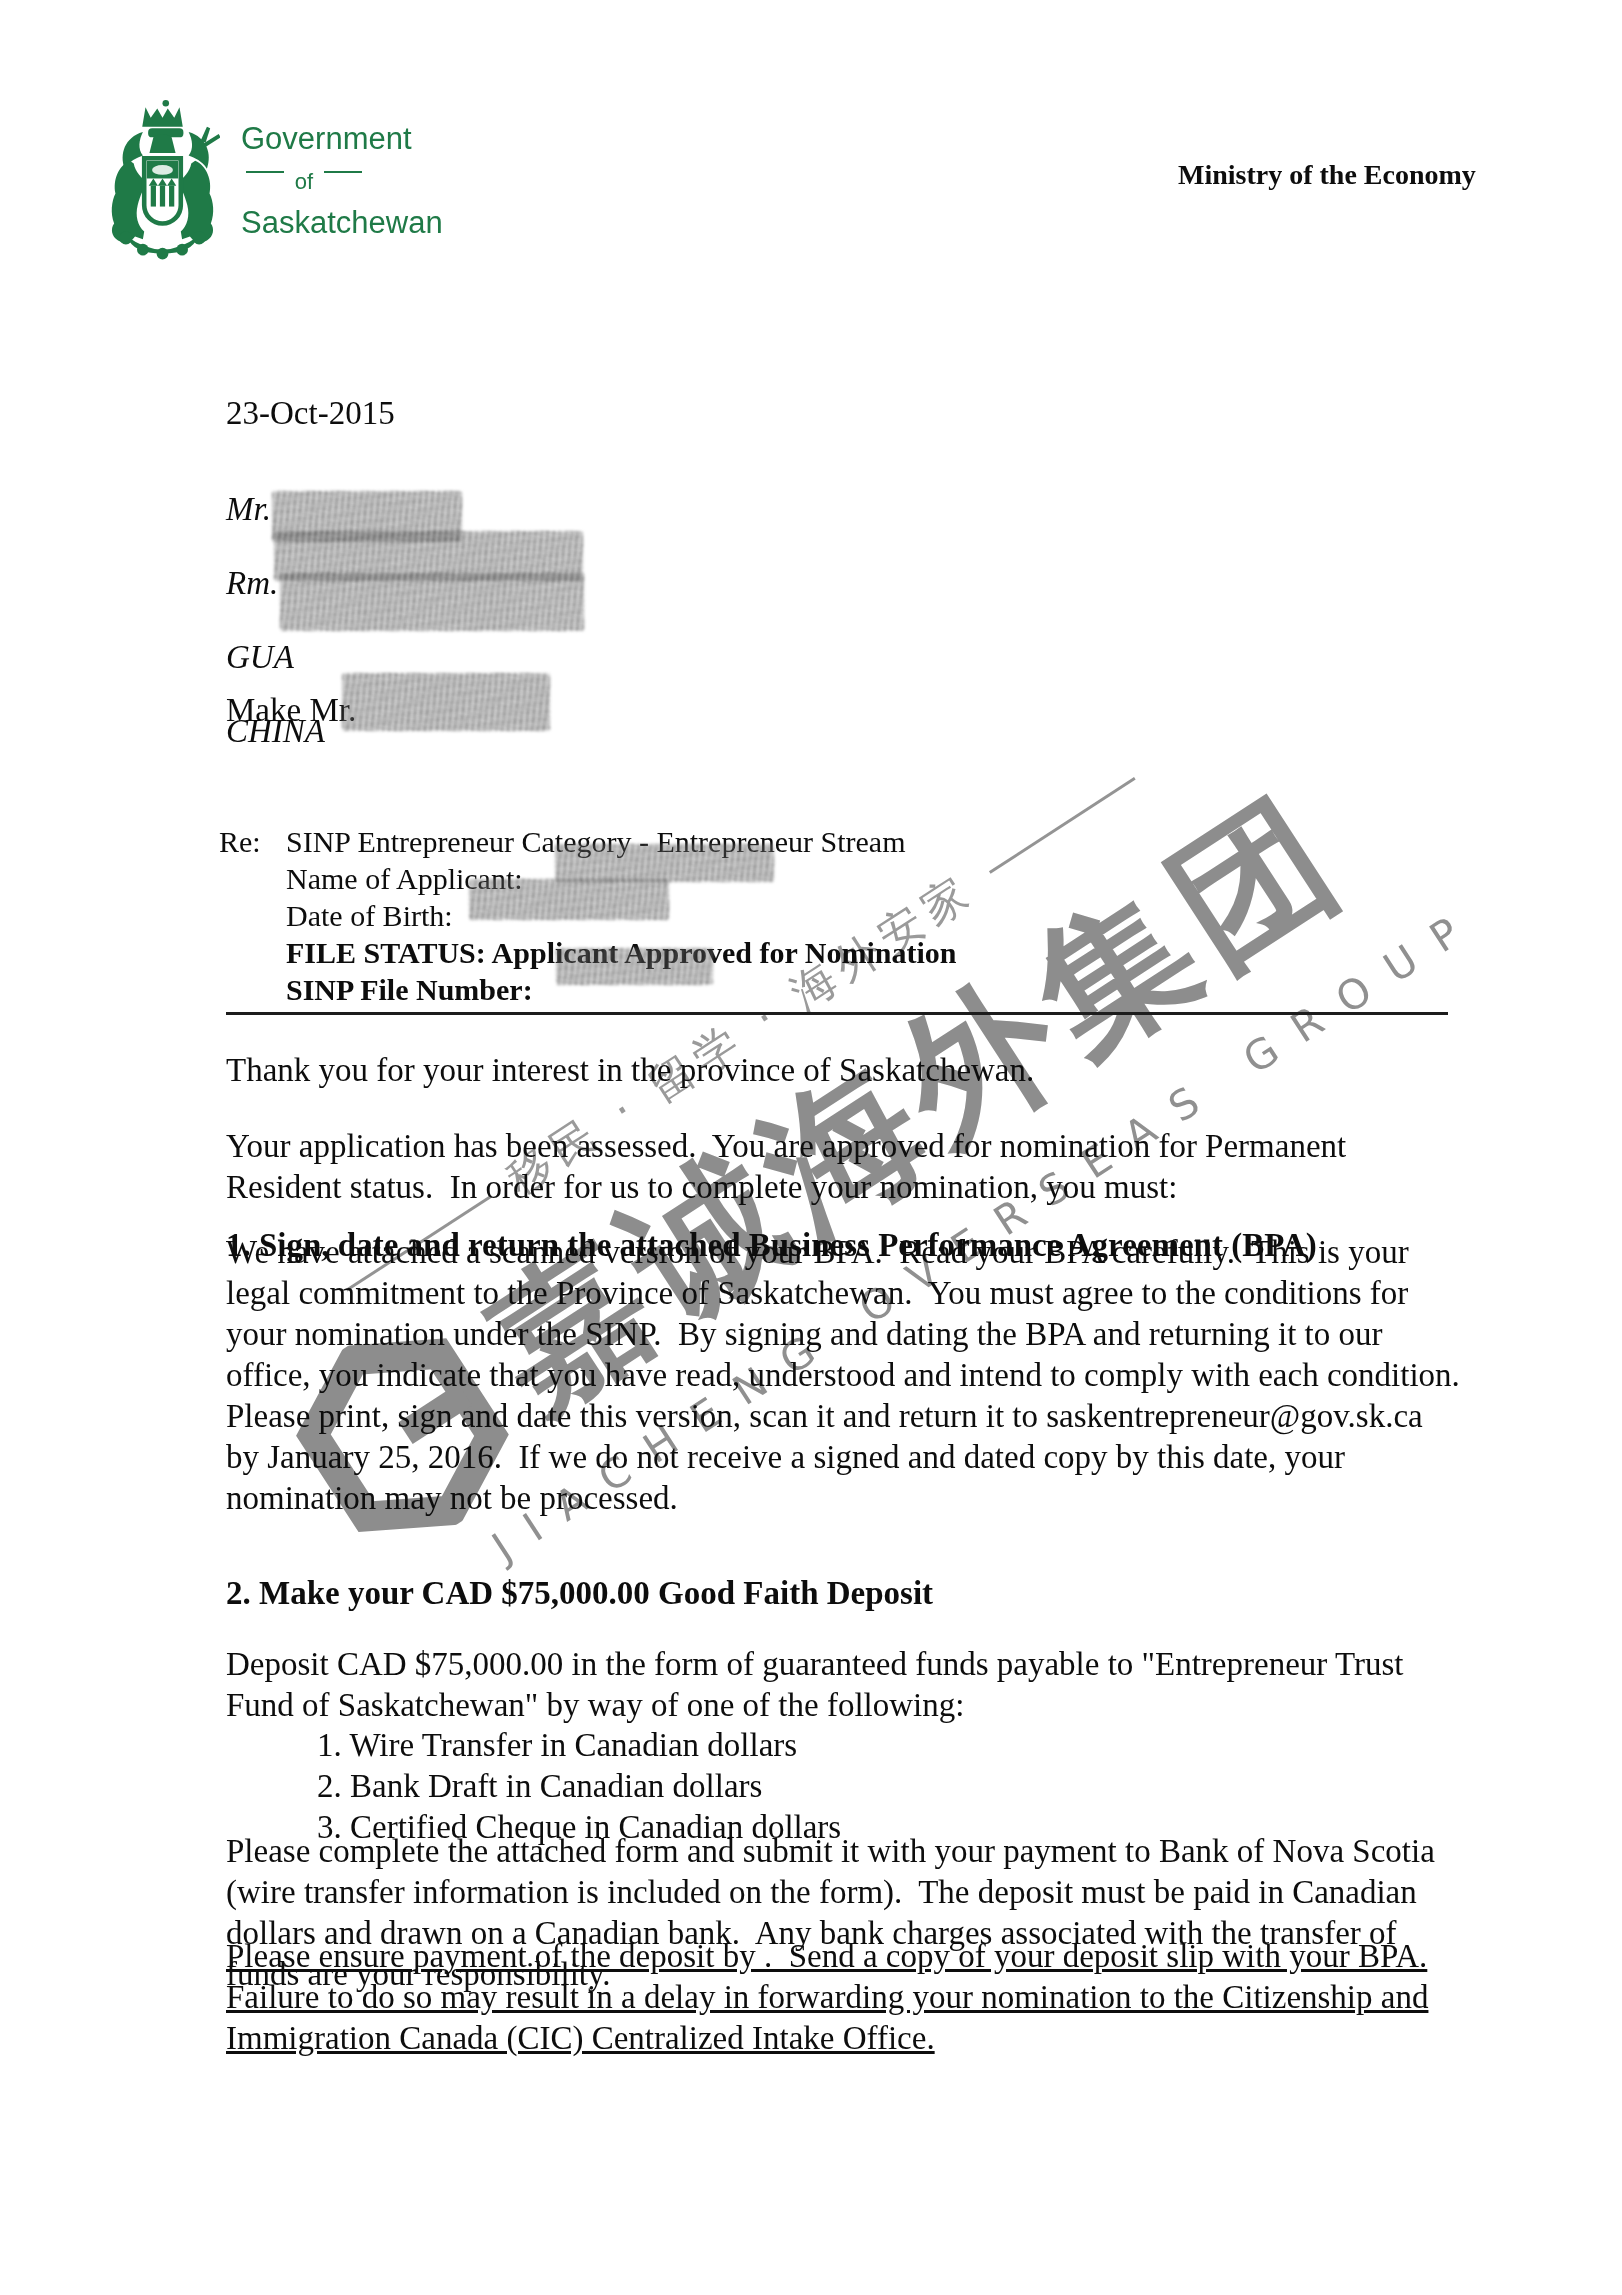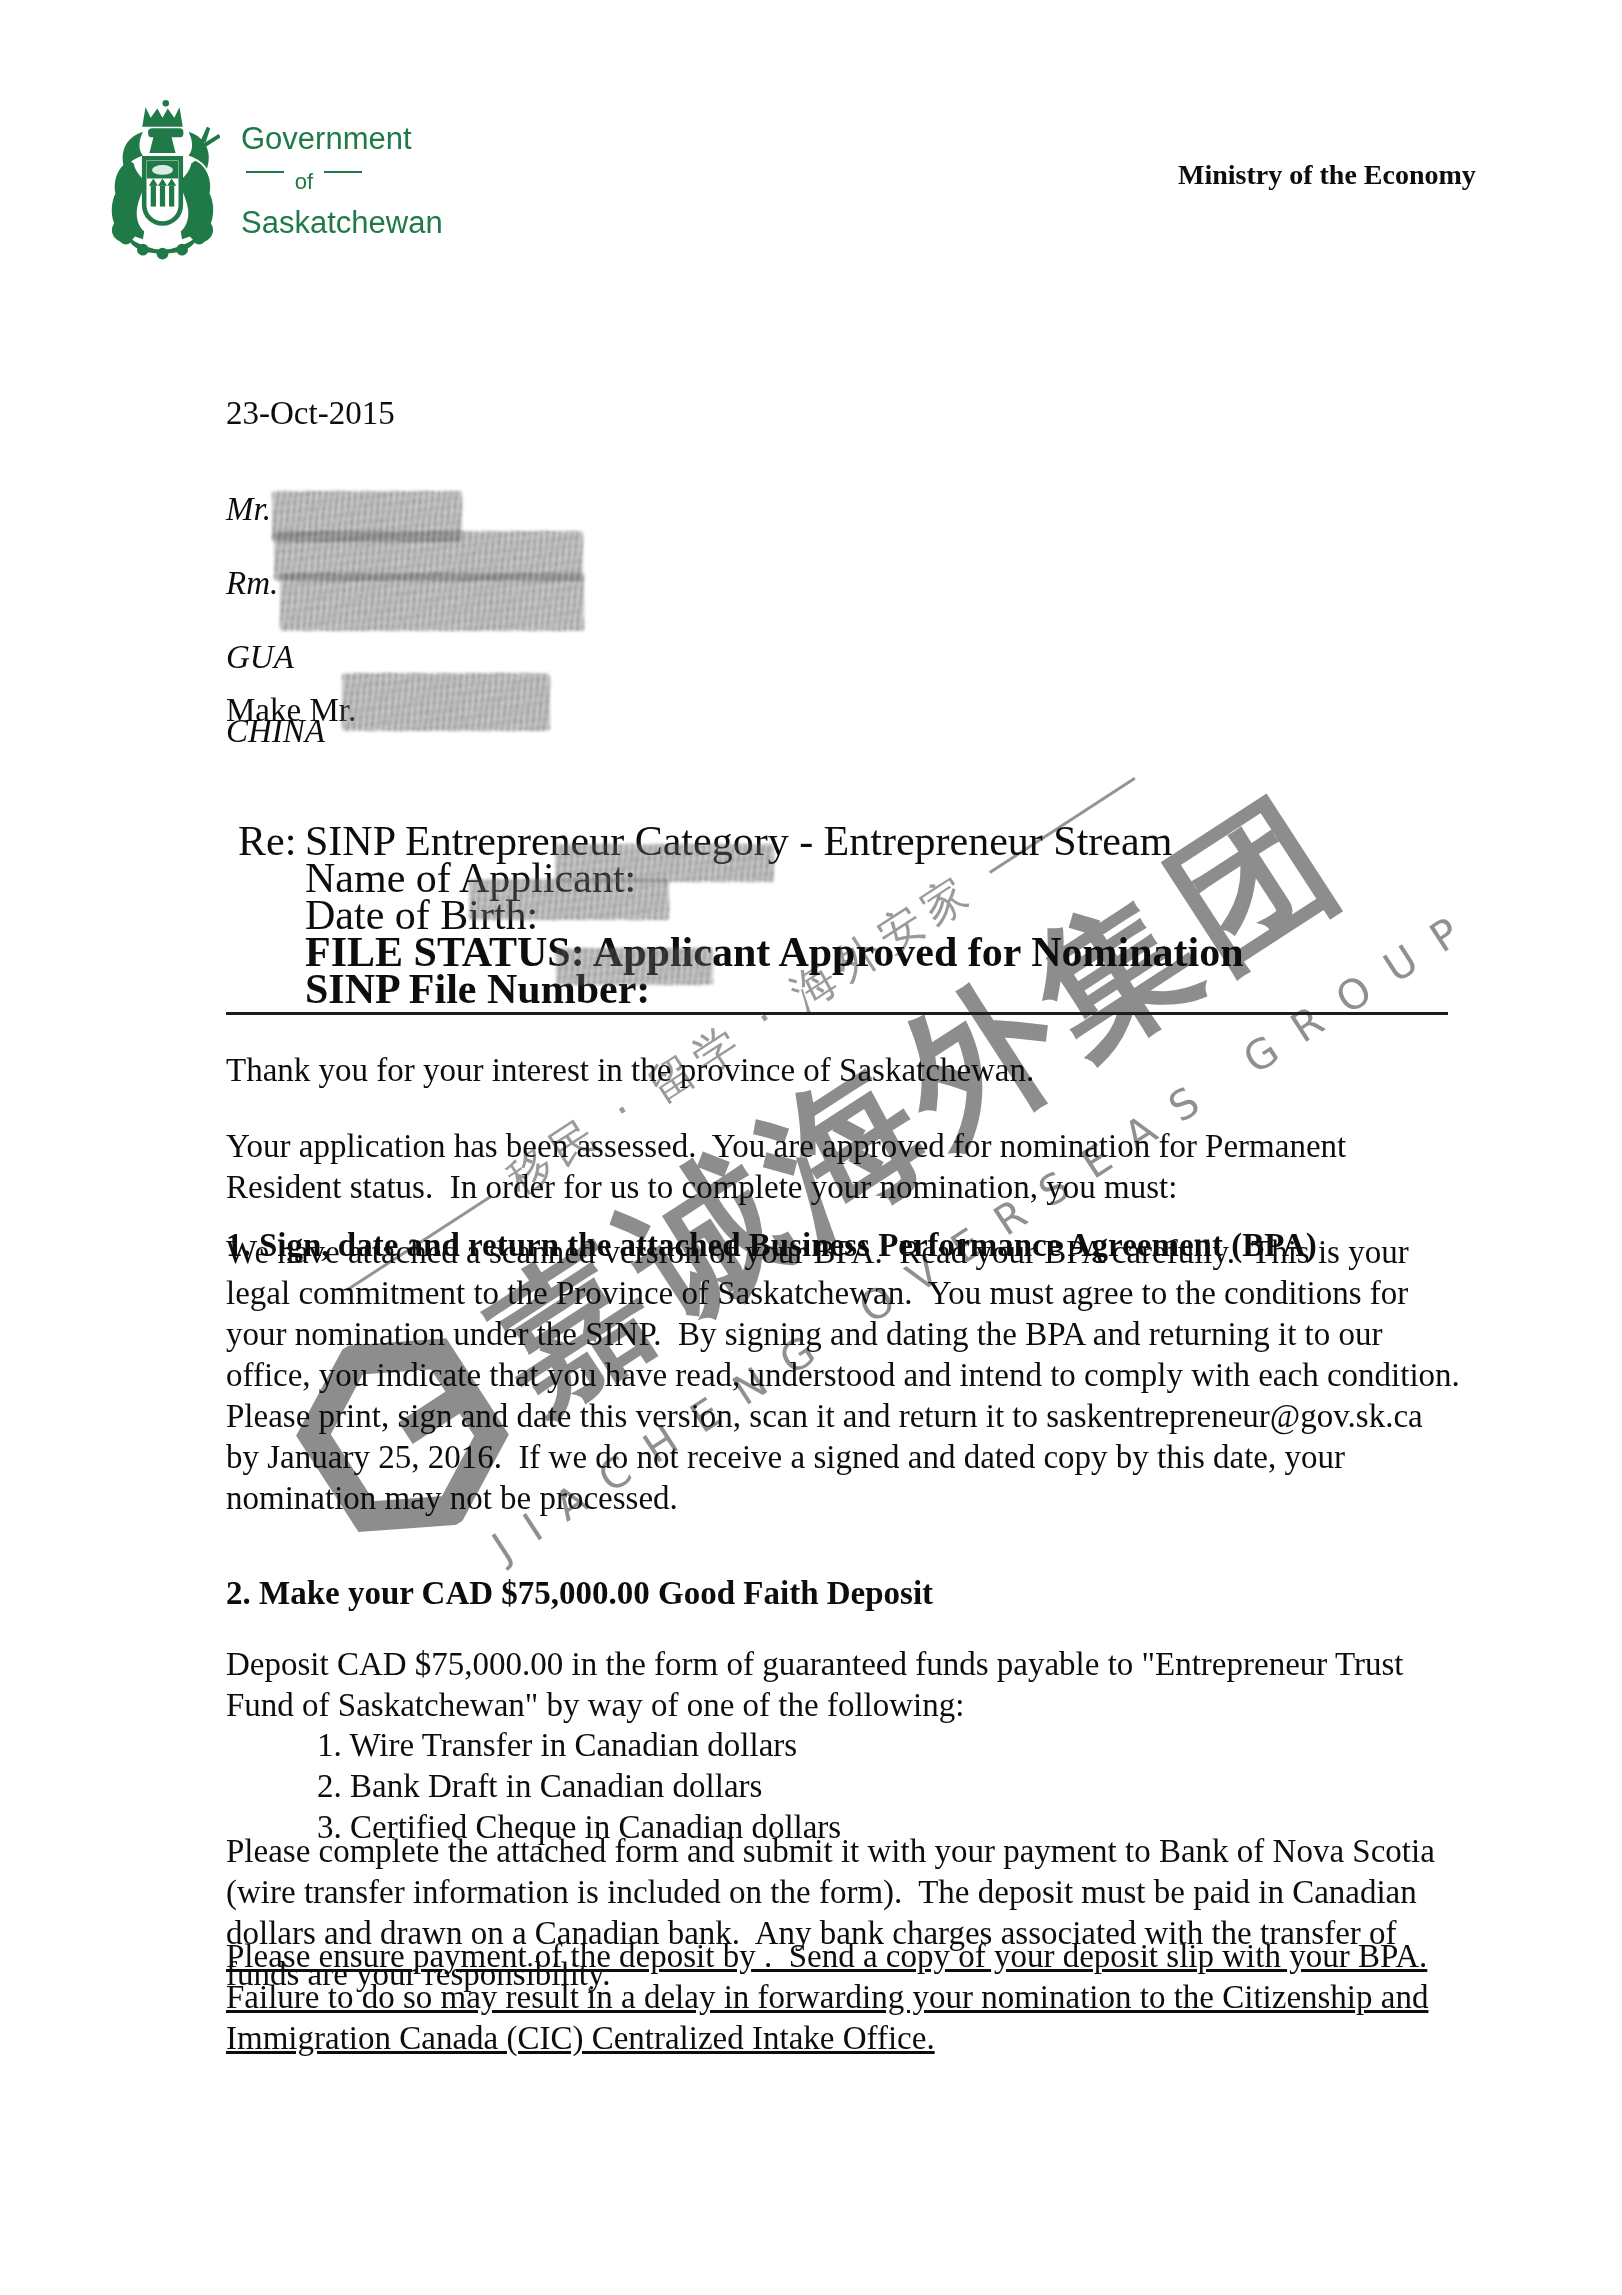--- a/index.html
+++ b/index.html
@@ -19,21 +19,21 @@
   .of-rule { width:38px; border-top:2px solid var(--green); }
   .wm-sask { font-size:31px; line-height:1; }
   .ministry{ position:absolute; left:1178px; top:159px; width:308px; z-index:2;
              font-size:28px; font-weight:bold; }
   
   .tblock { position:absolute; left:226px; width:1263px; font-size:33px;
             line-height:41px; white-space:pre-wrap; z-index:2; }
   .bold { font-weight:bold; }
   .addr { line-height:37px; }
   
-  .ref-block { position:absolute; left:238px; top:823px; width:1263px; font-size:42px;
+  .ref-block { position:absolute; left:219px; top:823px; width:1263px; font-size:30px;
                line-height:37px; z-index:2; }
   .ref-row { display:flex; }
   .ref-label { width:67px; flex:0 0 67px; }
   .ref-indent { padding-left:67px; }
   .hrule { position:absolute; left:226px; top:1012px; width:1222px; height:2.6px;
            background:#1c1c1c; z-index:2; }
   
   .list-block { left:317px; width:1171px; }
   
   .redact {

